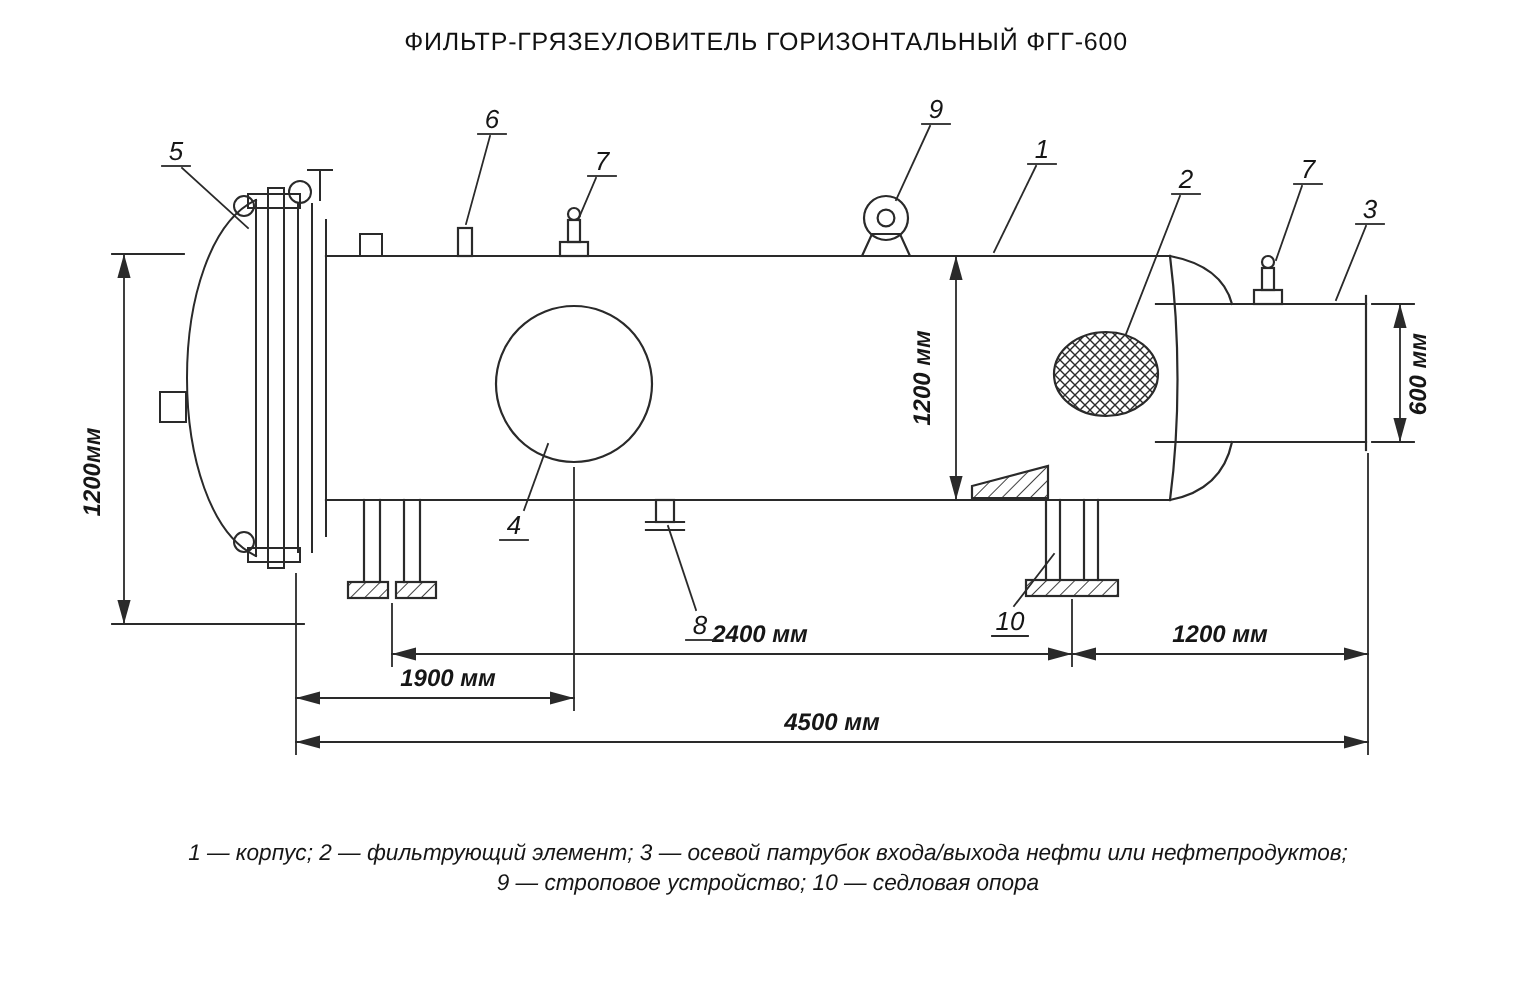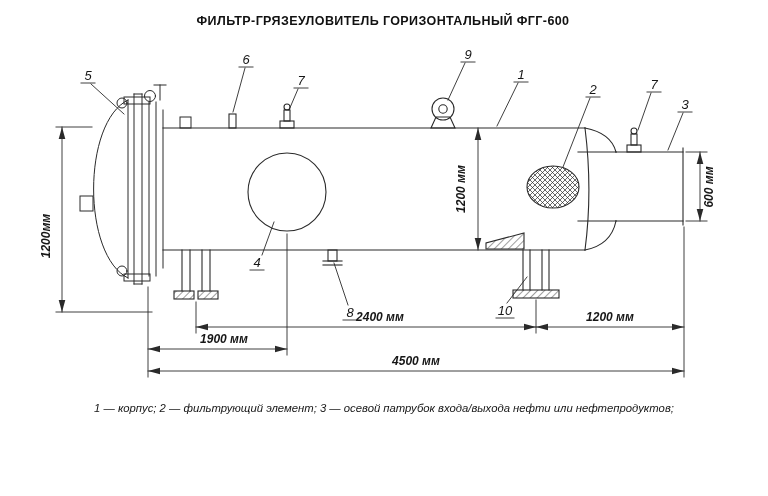--- a/index.html
+++ b/index.html
@@ -1,21 +1,21 @@
 <!DOCTYPE html>
 <html><head>
 <meta charset="utf-8">
 <style>
   html,body{margin:0;padding:0;background:#fff;}
   .page{position:relative;width:768px;height:496px;background:#ffffff;overflow:hidden;
         font-family:"Liberation Sans",sans-serif;color:#1a1a1a;}
   .title{position:absolute;top:14px;left:0;width:766px;text-align:center;
-         font-size:12.5px;font-weight:bold;letter-spacing:.4px;color:#111;}
+         font-size:12.5px;font-weight:normal;letter-spacing:.4px;color:#111;}
   .drawing{position:absolute;top:0;left:0;}
-  .legend{position:absolute;top:401px;left:0;width:768px;text-align:center;
+  .legend{position:absolute;top:420px;left:0;width:768px;text-align:center;
           font-style:italic;font-size:11.3px;line-height:15.2px;color:#161616;}
   svg text{font-family:"Liberation Sans",sans-serif;fill:#161616;}
   .dimtxt{font-size:12px;font-weight:bold;font-style:italic;}
   .cal{font-size:13px;font-style:italic;}
 </style>
 </head>
 <body>
 
 <div class="page">
 
@@ -190,15 +190,16 @@
       <text class="cal" x="654" y="89" text-anchor="middle">7</text>
       <text class="cal" x="685" y="109" text-anchor="middle">3</text>
       <text class="cal" x="257" y="267" text-anchor="middle">4</text>
       <text class="cal" x="350" y="317" text-anchor="middle">8</text>
       <text class="cal" x="505" y="315" text-anchor="middle">10</text>
     </g>
   </svg>
 
   <div class="legend">
     <div>1 — корпус; 2 — фильтрующий элемент; 3 — осевой патрубок входа/выхода нефти или нефтепродуктов;</div>
+    <div>9 — строповое устройство; 10 — седловая опора</div>
   </div>
 
 </div>
 
 </body></html>

